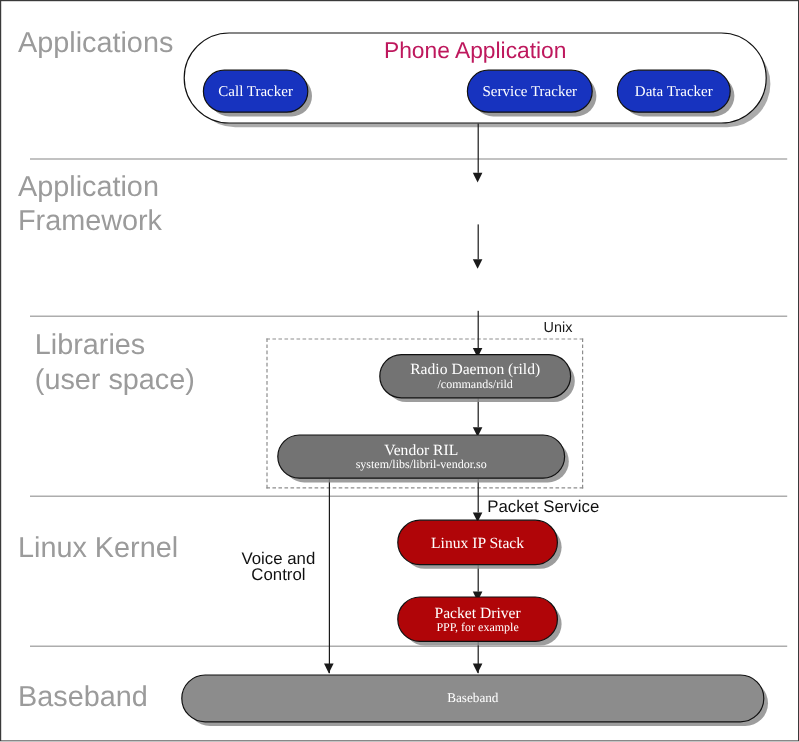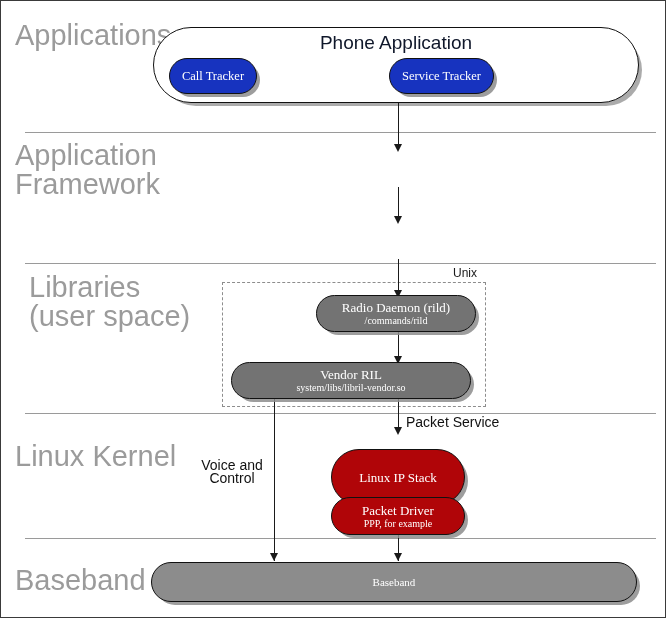--- a/index.html
+++ b/index.html
@@ -19,21 +19,21 @@
   .divider{
     position:absolute;
     left:24px;width:631px;height:1px;
     background:#9a9a9a;
   }
 
   
   .layer-label{
     position:absolute;
     color:#9b9b9b;
-    font-size:29px;
+    font-size:24px;
     line-height:29px;
     letter-spacing:0px;
     white-space:pre-line;
     font-weight:400;
   }
 
   
   .node{
     position:absolute;
     box-sizing:border-box;
@@ -68,21 +68,21 @@
     border-radius:999px;
     background:#ffffff;
     box-shadow:5px 5px 0 -2px rgba(150,150,150,.8);
     z-index:2;
   }
   #phone-app-title{
     position:absolute;
     left:152px;top:30px;width:486px;
     text-align:center;
     font-size:19px;line-height:24px;
-    color:#0f172a;
+    color:#be185d;
     z-index:3;
   }
 
   
   #unix-box{
     position:absolute;
     left:221px;top:281px;width:264px;height:125px;
     box-sizing:border-box;
     border:1.5px dashed #8d8d8d;
     background:transparent;
@@ -148,20 +148,23 @@
 
   <div class="node blue small-pill" style="left:168px;top:57px;width:88px;height:36px;">
     <span class="t1">Call Tracker</span>
   </div>
 
 
   <div class="node blue small-pill" style="left:388px;top:57px;width:105px;height:36px;">
     <span class="t1">Service Tracker</span>
   </div>
 
+  <div class="node blue small-pill" style="left:513px;top:57px;width:95px;height:36px;">
+    <span class="t1">Data Tracker</span>
+  </div>
 
   <div class="vline" style="left:397px;top:102px;height:41px;"></div>
   <div class="arrowhead" style="left:393px;top:143px;"></div>
 
 
   <div class="vline" style="left:397px;top:186px;height:29px;"></div>
   <div class="arrowhead" style="left:393px;top:215px;"></div>
 
 
   <div class="vline" style="left:397px;top:258px;height:31px;"></div>
@@ -185,21 +188,21 @@
 
   <div class="vline" style="left:397px;top:398px;height:28px;"></div>
   <div class="arrowhead" style="left:393px;top:426px;"></div>
   <div class="edge-label" style="left:405px;top:415px;width:120px;text-align:left;">Packet Service</div>
 
   <div class="vline" style="left:273px;top:398px;height:162px;"></div>
   <div class="arrowhead" style="left:269px;top:552px;"></div>
   <div class="edge-label" style="left:195px;top:458px;width:72px;">Voice and
 Control</div>
 
-  <div class="node red" style="left:330px;top:448px;width:134px;height:56px;">
+  <div class="node red" style="left:330px;top:432px;width:134px;height:38px;">
     <span class="t1">Linux IP Stack</span>
   </div>
 
   <div class="vline" style="left:397px;top:470px;height:22px;"></div>
   <div class="arrowhead" style="left:393px;top:492px;"></div>
 
   <div class="node red" style="left:330px;top:496px;width:134px;height:38px;">
     <span class="t1">Packet Driver</span>
     <span class="t2">PPP, for example</span>
   </div>

